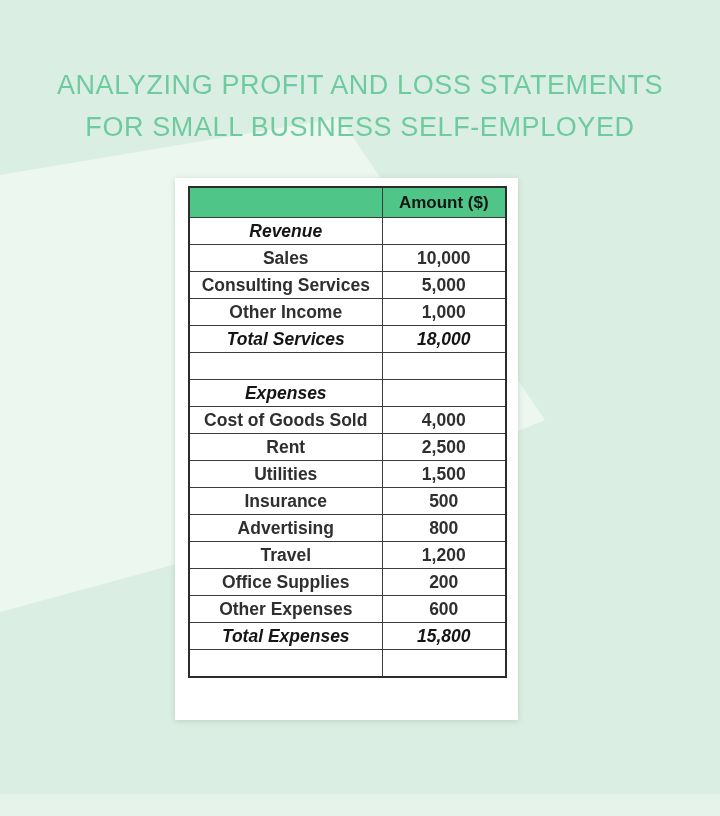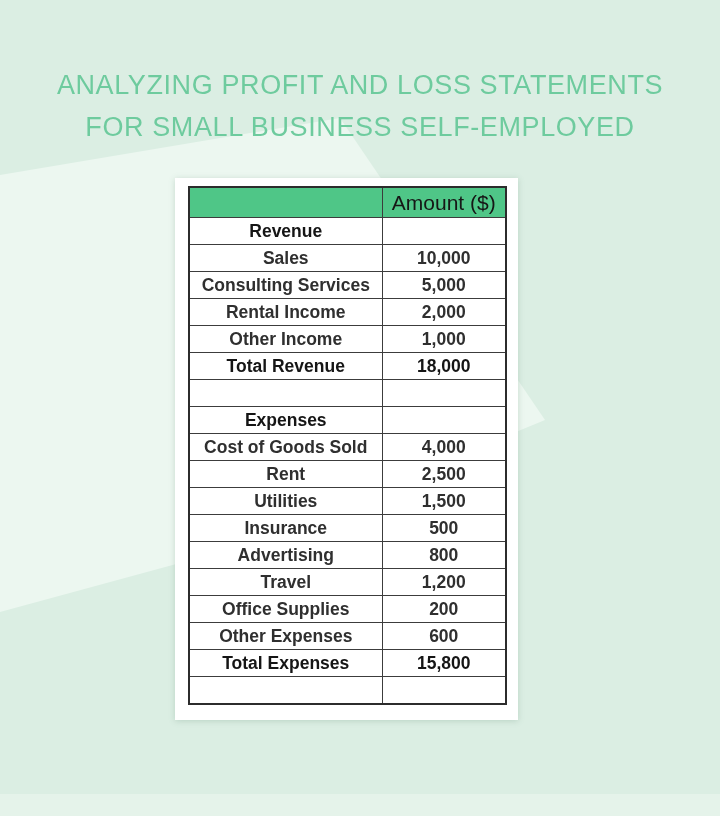--- a/index.html
+++ b/index.html
@@ -47,23 +47,23 @@
   .pl-table th,.pl-table td{
     border:1.5px solid var(--border-dark,#3c3c3c);
     text-align:center;vertical-align:middle;
     padding:0 2px;height:26px;line-height:26px;
     font-size:17.5px;color:var(--text,#2f2f2f);
     white-space:nowrap;overflow:hidden;font-weight:bold;
   }
   .pl-table thead th{
     background:var(--header-green,#4fc687);
     height:29px;line-height:29px;
-    font-size:21px;font-weight:400;color:#161616;
+    font-size:17px;font-weight:700;color:#161616;
   }
-  .pl-table td.bold{font-weight:700;color:#151515;}
+  .pl-table td.bold{font-weight:700;color:#151515;font-style:italic;}
 </style>
 </head>
 <body>
 
 <div class="page">
   <div class="bg-wedge"></div>
   <div class="bg-bottom-strip"></div>
 
   <h1 class="title">
     <span class="title-line">ANALYZING PROFIT AND LOSS STATEMENTS</span>
@@ -91,32 +91,28 @@
   <tr>
     <td class="label-cell">Sales</td>
     <td class="amount-cell">10,000</td>
   </tr>
 
   <tr>
     <td class="label-cell">Consulting Services</td>
     <td class="amount-cell">5,000</td>
   </tr>
 
-  <tr>
-    <td class="label-cell">Rental Income</td>
-    <td class="amount-cell">2,000</td>
-  </tr>
 
   <tr>
     <td class="label-cell">Other Income</td>
     <td class="amount-cell">1,000</td>
   </tr>
 
   <tr>
-    <td class="label-cell bold">Total Revenue</td>
+    <td class="label-cell bold">Total Services</td>
     <td class="amount-cell bold">18,000</td>
   </tr>
 
   <tr>
     <td class="label-cell"></td>
     <td class="amount-cell"></td>
   </tr>
 
   <tr>
     <td class="label-cell bold">Expenses</td>

